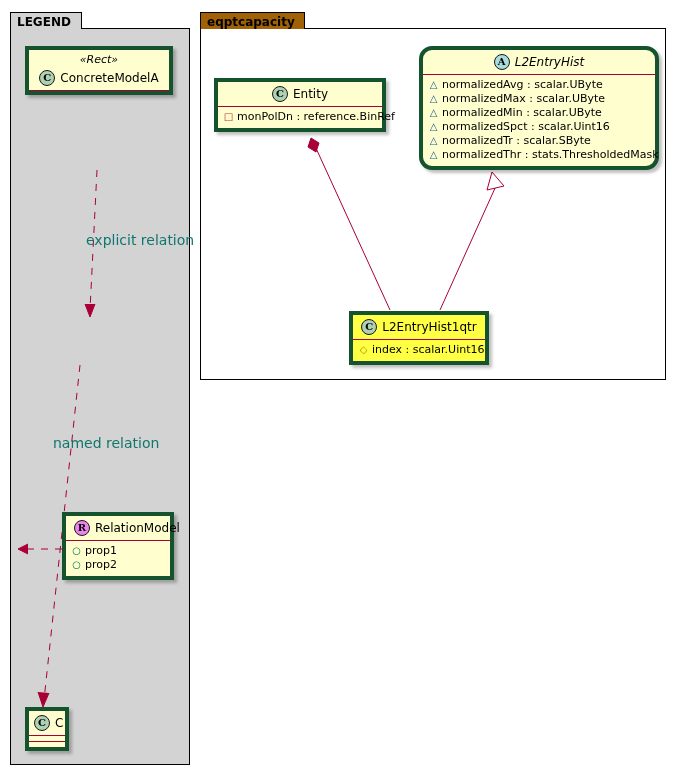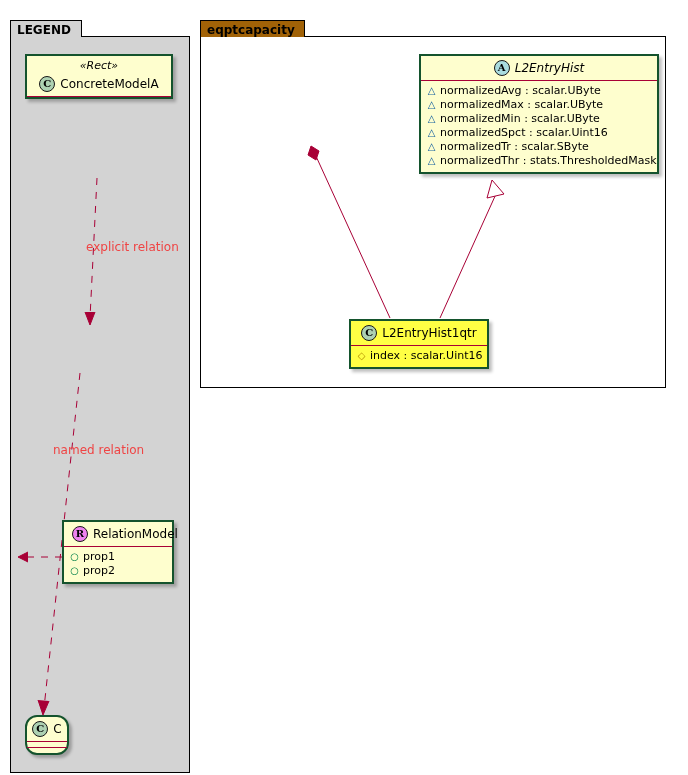--- a/index.html
+++ b/index.html
@@ -9,21 +9,21 @@
   }
   body {
     font-family: "DejaVu Sans", sans-serif;
     width: 688px;
     height: 775px;
     position: relative;
     overflow: hidden;
   }
   .canvas {
     position: absolute;
-    left: 0; top: 8px;
+    left: 0; top: 0;
     width: 688px; height: 603px;
   }
   svg.edges {
     position: absolute;
     left: 0; top: 0;
     width: 688px;
     height: 775px;
     overflow: visible;
     pointer-events: none;
   }
@@ -52,21 +52,21 @@
     line-height: 14px;
     white-space: nowrap;
   }
   .pkg-tab.legend-tab { background: #d3d3d3; }
   .pkg-tab.eqpt-tab { background: #a16207; }
 
   
   .cls {
     position: absolute;
     box-sizing: border-box;
-    border: 2px solid #14532d;
+    border: 4px solid #14532d;
     background: #fefece;
     box-shadow: 3px 3px 3px rgba(0,0,0,0.25);
   }
   .cls-head {
     position: relative;
     text-align: center;
     padding: 4px 8px 4px 8px;
     font-size: 12px;
     color: #000000;
     white-space: nowrap;
@@ -130,22 +130,22 @@
   }
   .cls-highlight .cls-attrs,
   .cls-highlight .cls-head {
     background: transparent;
   }
 
   .empty-body { height: 5px; }
 
   .edge-label {
     position: absolute;
-    font-size: 12px;
-    color: #ef4444;
+    font-size: 14px;
+    color: #0f766e;
     white-space: nowrap;
   }
 </style>
 </head>
 <body>
 
 <div class="canvas">
 
   <div class="pkg pkg-legend" style="left:10px; top:28px; width:180px; height:737px;"></div>
   <div class="pkg-tab legend-tab" style="left:10px; top:12px; width:72px; height:17px;">
@@ -206,32 +206,41 @@
     <div class="cls-head">
       <span class="circ circ-r">R</span><span class="cls-name">RelationModel</span>
     </div>
     <div class="sep"></div>
     <div class="cls-attrs">
       <div class="attr"><span class="vis vis-pub">○</span><span>prop1</span></div>
       <div class="attr"><span class="vis vis-pub">○</span><span>prop2</span></div>
     </div>
   </div>
 
-  <div class="cls" style="left:25px; top:707px; width:44px;border-radius:12px;">
+  <div class="cls" style="left:25px; top:707px; width:44px;">
     <div class="cls-head" style="padding:4px 5px;">
       <span class="circ circ-c">C</span><span class="cls-name">C</span>
     </div>
     <div class="sep"></div>
     <div class="empty-body"></div>
     <div class="sep"></div>
     <div class="empty-body"></div>
   </div>
 
-
-  <div class="cls" style="left:419px; top:46px; width:240px;">
+  <div class="cls" style="left:214px; top:78px; width:172px;">
+    <div class="cls-head">
+      <span class="circ circ-c">C</span><span class="cls-name">Entity</span>
+    </div>
+    <div class="sep"></div>
+    <div class="cls-attrs">
+      <div class="attr"><span class="vis vis-priv">□</span><span>monPolDn : reference.BinRef</span></div>
+    </div>
+  </div>
+
+  <div class="cls" style="left:419px; top:46px; width:240px;border-radius:13px;">
     <div class="cls-head">
       <span class="circ circ-a">A</span><span class="cls-name italic">L2EntryHist</span>
     </div>
     <div class="sep"></div>
     <div class="cls-attrs">
       <div class="attr"><span class="vis vis-pkg">△</span><span>normalizedAvg : scalar.UByte</span></div>
       <div class="attr"><span class="vis vis-pkg">△</span><span>normalizedMax : scalar.UByte</span></div>
       <div class="attr"><span class="vis vis-pkg">△</span><span>normalizedMin : scalar.UByte</span></div>
       <div class="attr"><span class="vis vis-pkg">△</span><span>normalizedSpct : scalar.Uint16</span></div>
       <div class="attr"><span class="vis vis-pkg">△</span><span>normalizedTr : scalar.SByte</span></div>

